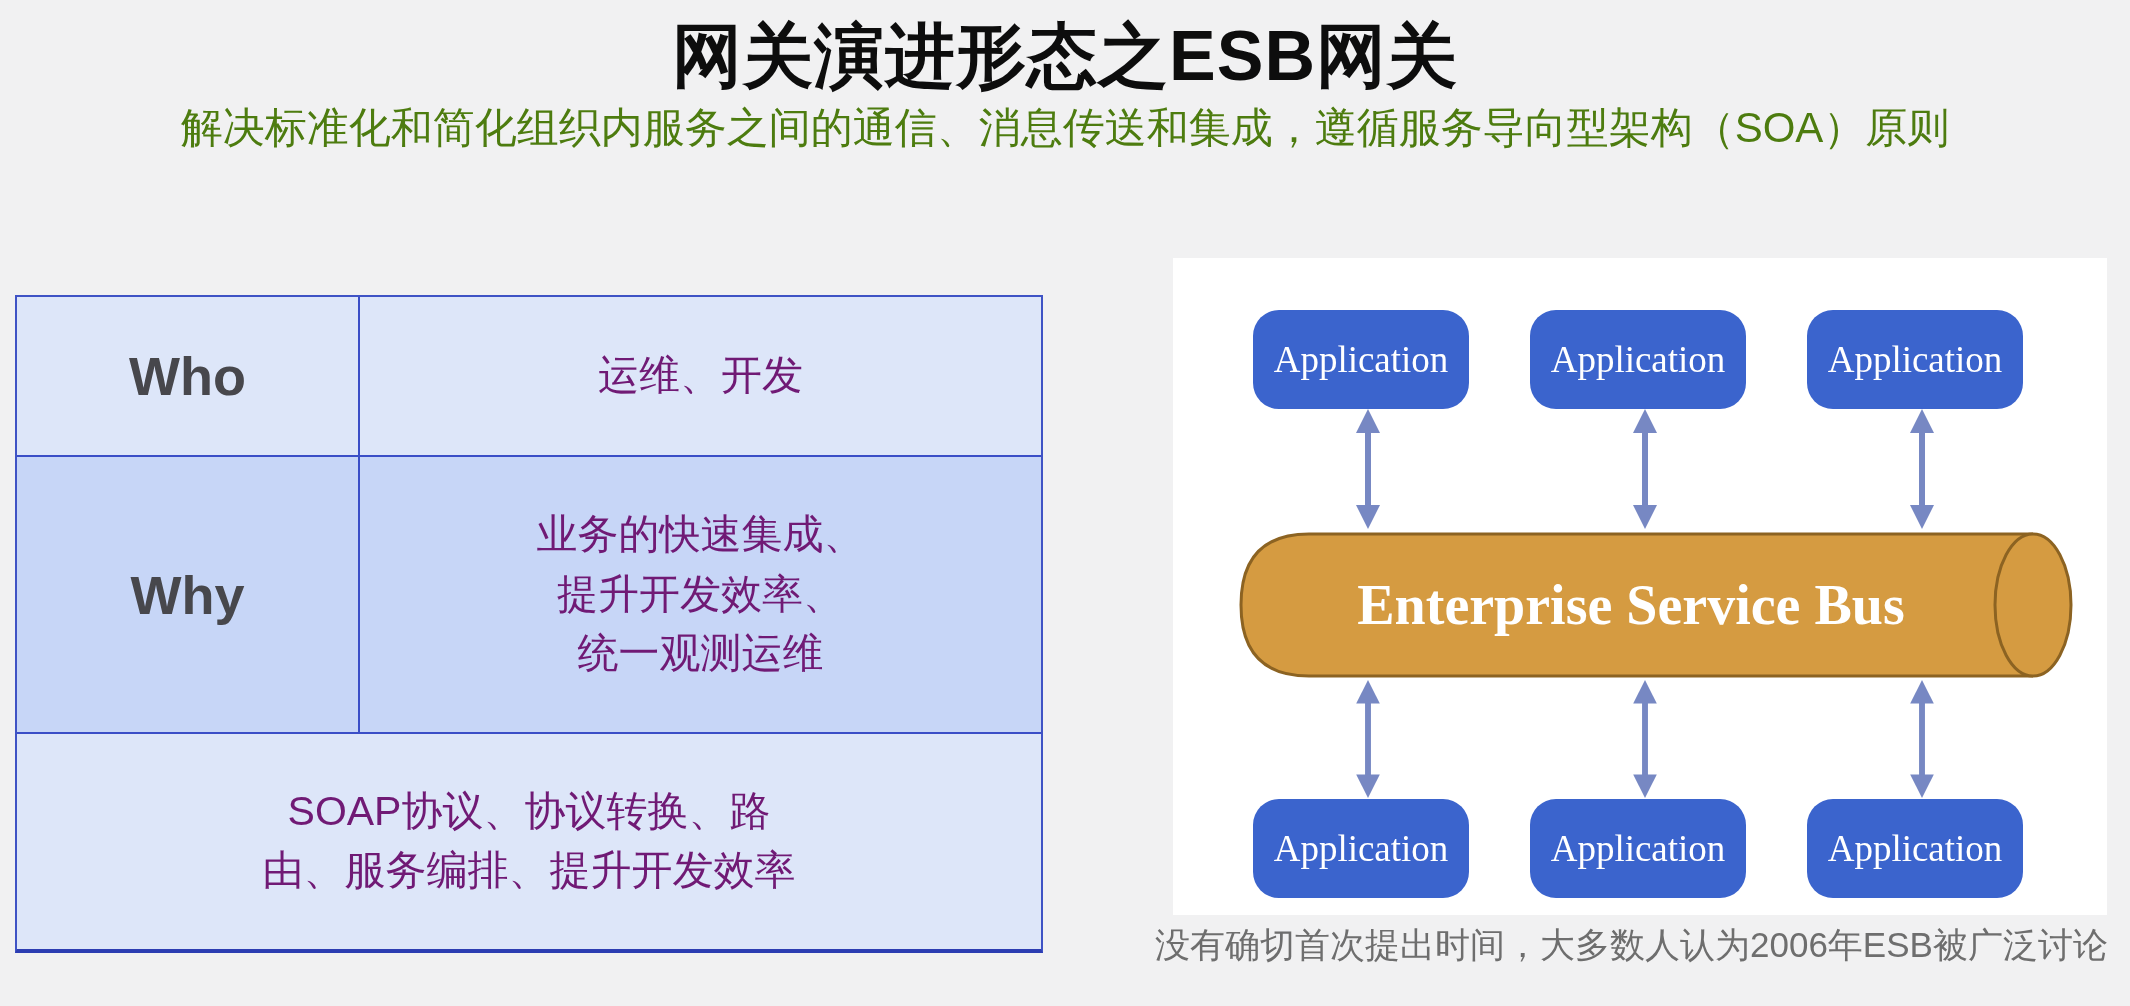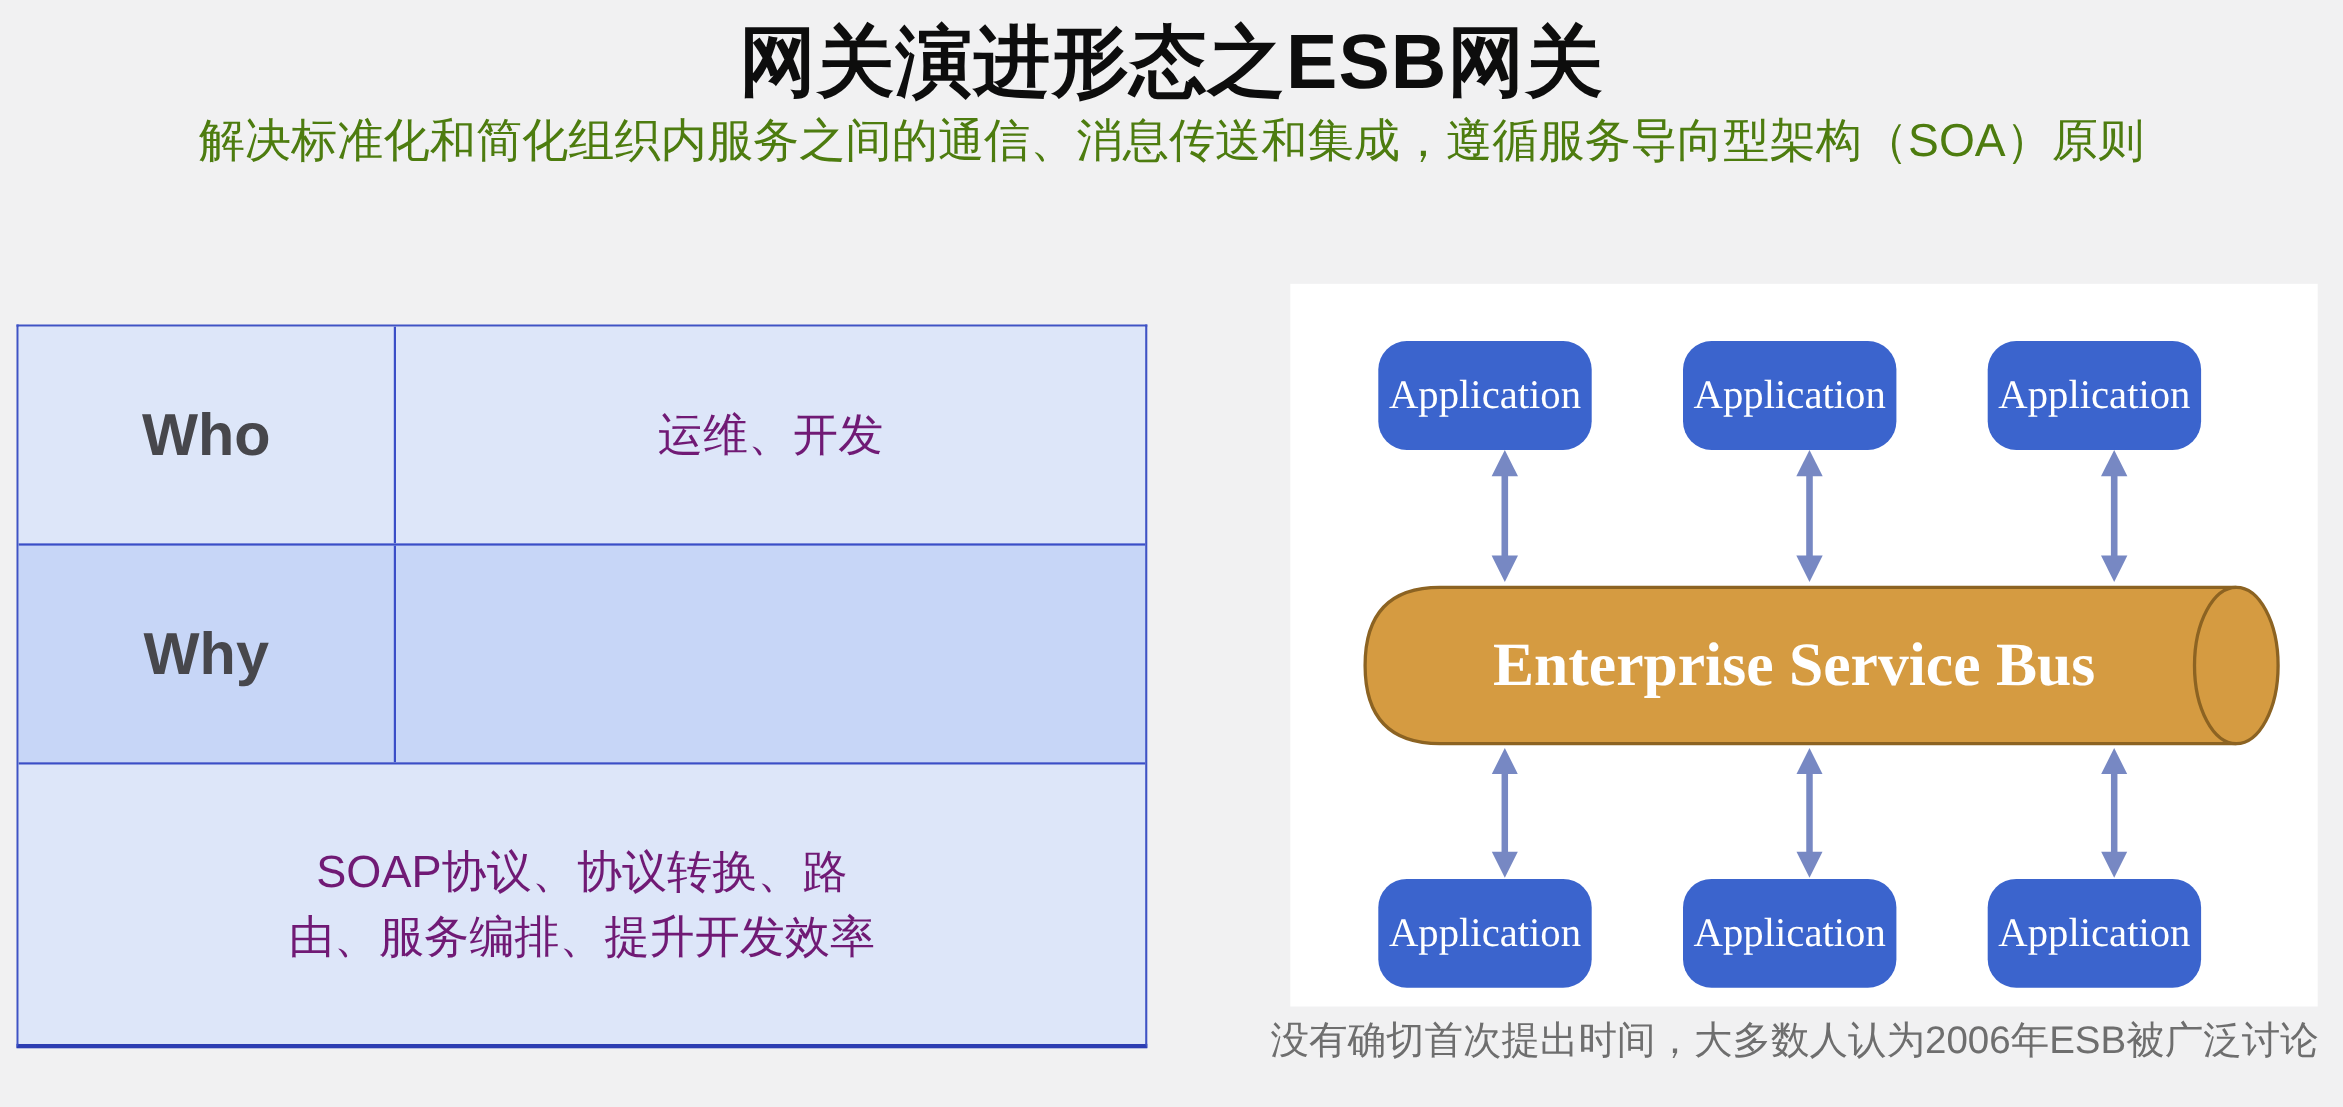--- a/index.html
+++ b/index.html
@@ -51,21 +51,21 @@
     white-space:pre-line;
     line-height:1.45;
   }
 
   
   .panel{
     position:absolute;left:1173px;top:258px;width:934px;height:657px;
     background:#ffffff;
   }
   .appbox{
-    position:absolute;width:194px;height:99px;
+    position:absolute;width:216px;height:99px;
     background:#3b64cd;border-radius:26px;
     display:flex;align-items:center;justify-content:center;
     color:#ffffff;font-family:"Liberation Serif",serif;
     font-size:37px;
   }
   .appbox.t1{left:80px;top:52px;}
   .appbox.t2{left:357px;top:52px;}
   .appbox.t3{left:634px;top:52px;}
   .appbox.b1{left:80px;top:541px;}
   .appbox.b2{left:357px;top:541px;}
@@ -100,20 +100,23 @@
   <div class="title">网关演进形态之ESB网关</div>
   <div class="subtitle">解决标准化和简化组织内服务之间的通信、消息传送和集成，遵循服务导向型架构（SOA）原则</div>
 
   <div class="wtable">
     <div class="wrow light">
       <div class="wkey">Who</div>
       <div class="wval">运维、开发</div>
     </div>
     <div class="wrow dark">
       <div class="wkey">Why</div>
+      <div class="wval">业务的快速集成、
+提升开发效率、
+统一观测运维</div>
     </div>
     <div class="wrow light">
       <div class="wval">SOAP协议、协议转换、路
 由、服务编排、提升开发效率</div>
     </div>
   </div>
 
   <div class="panel">
 
     <div class="appbox t1">Application</div>

